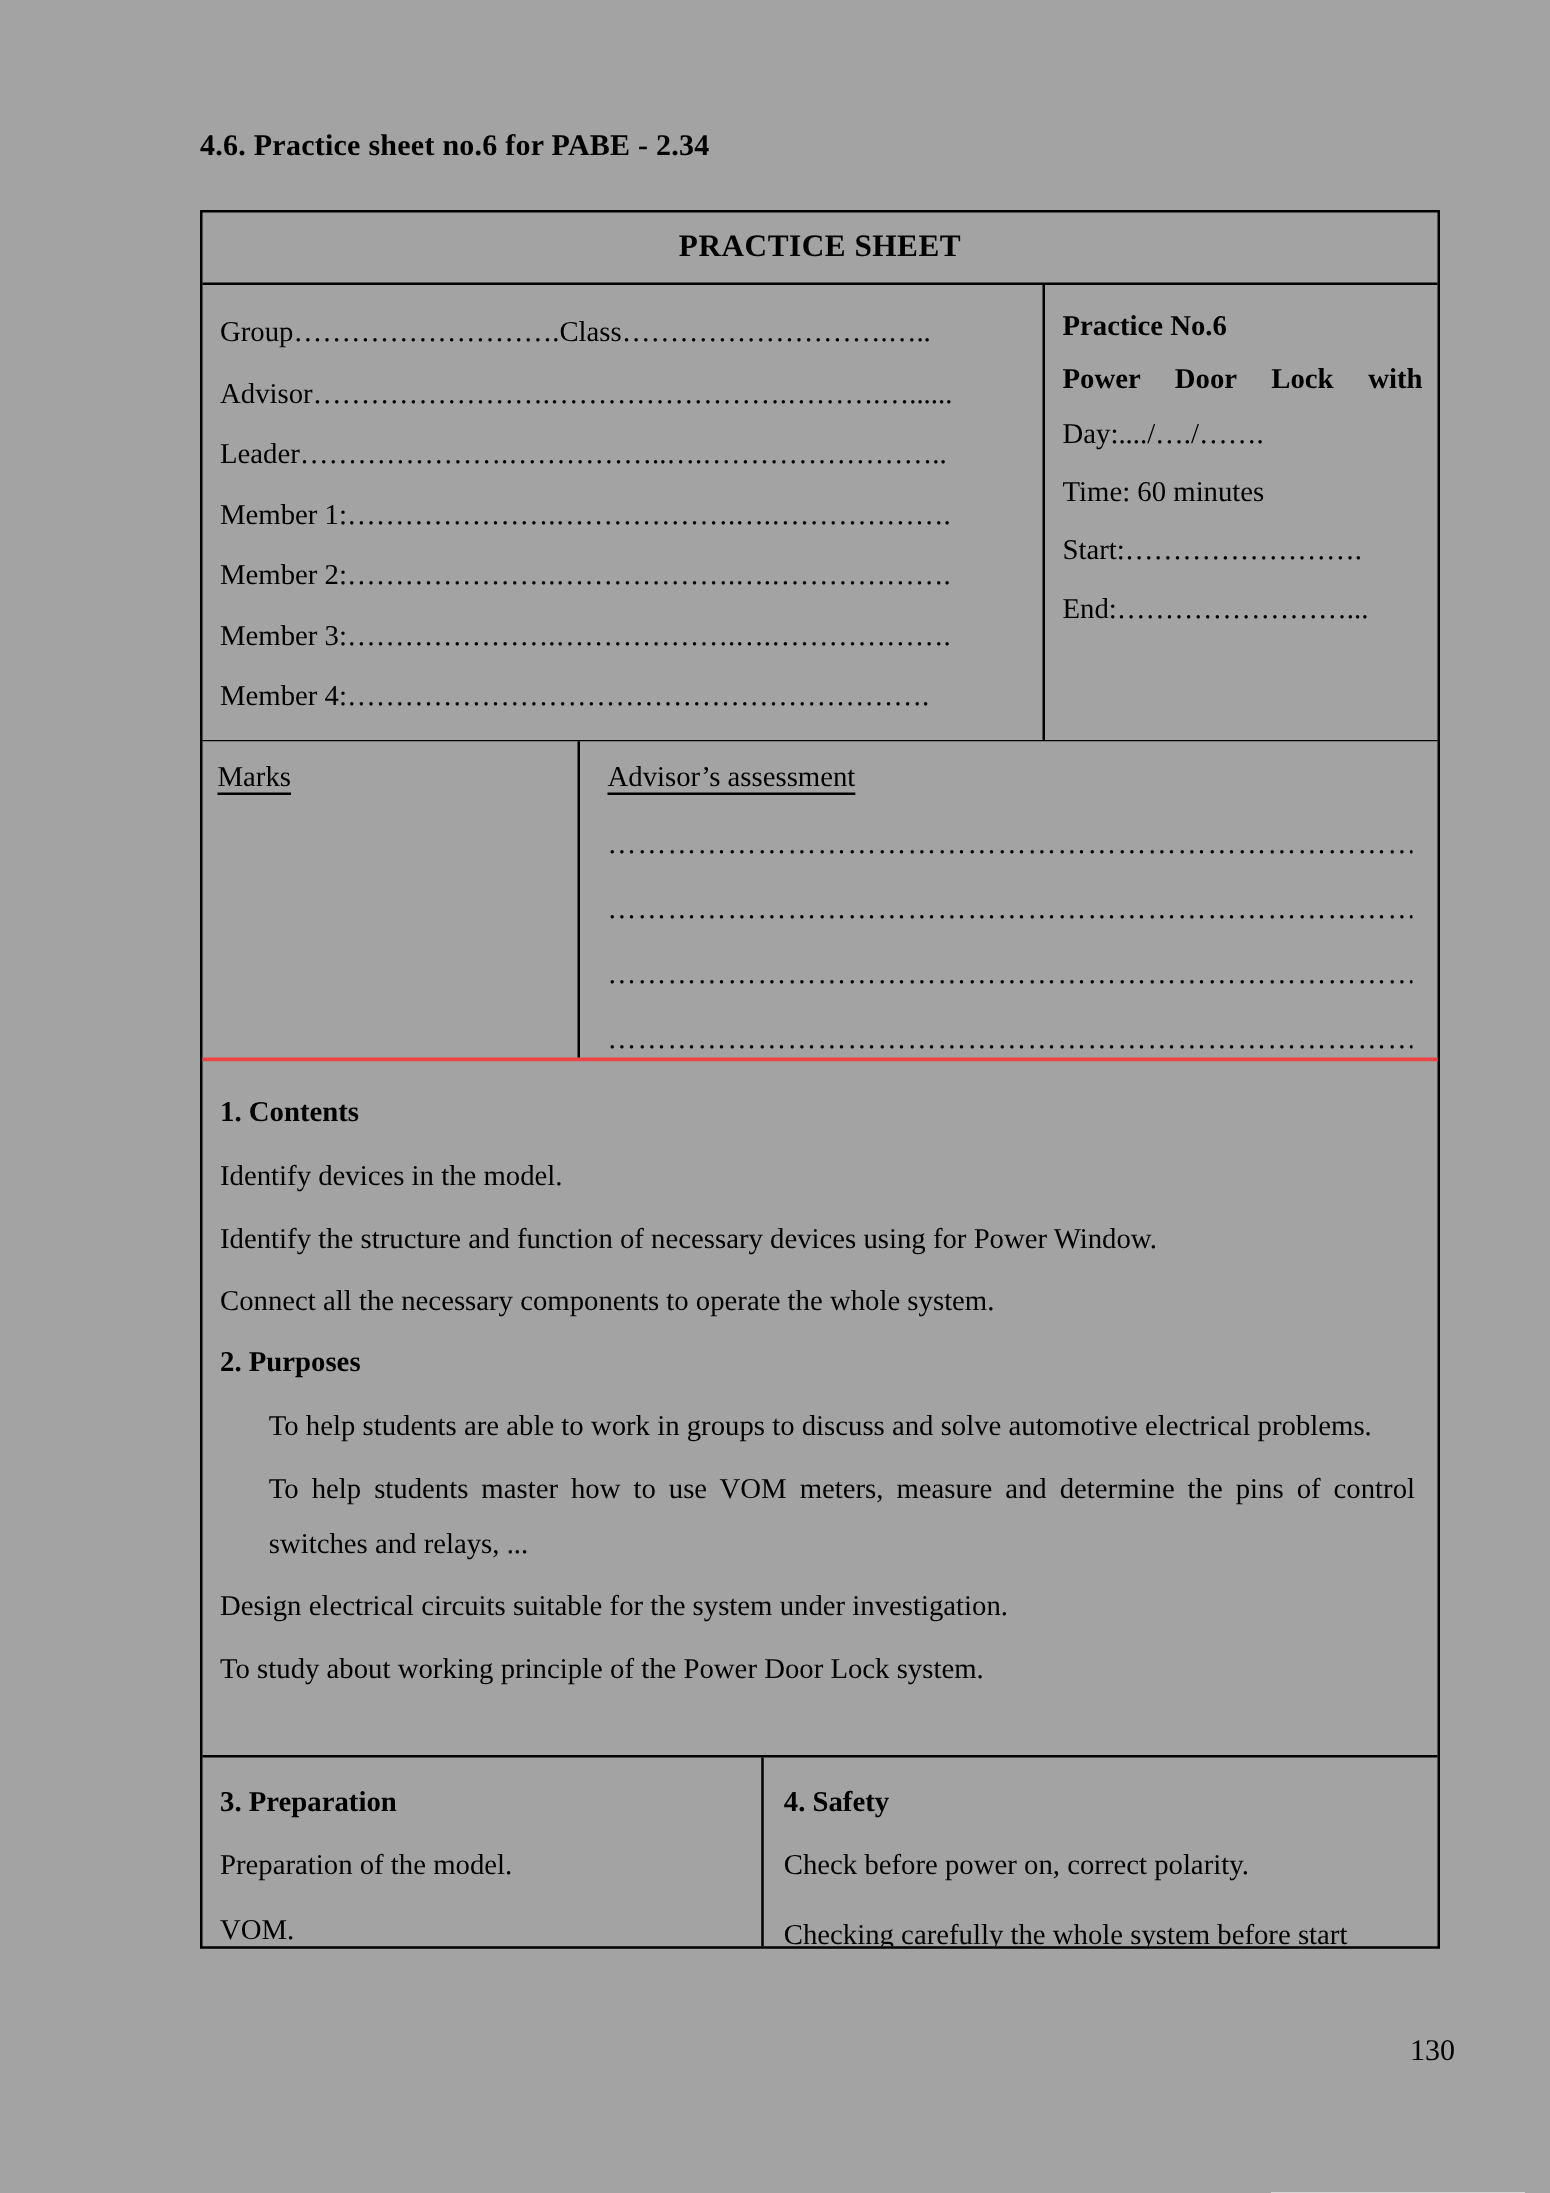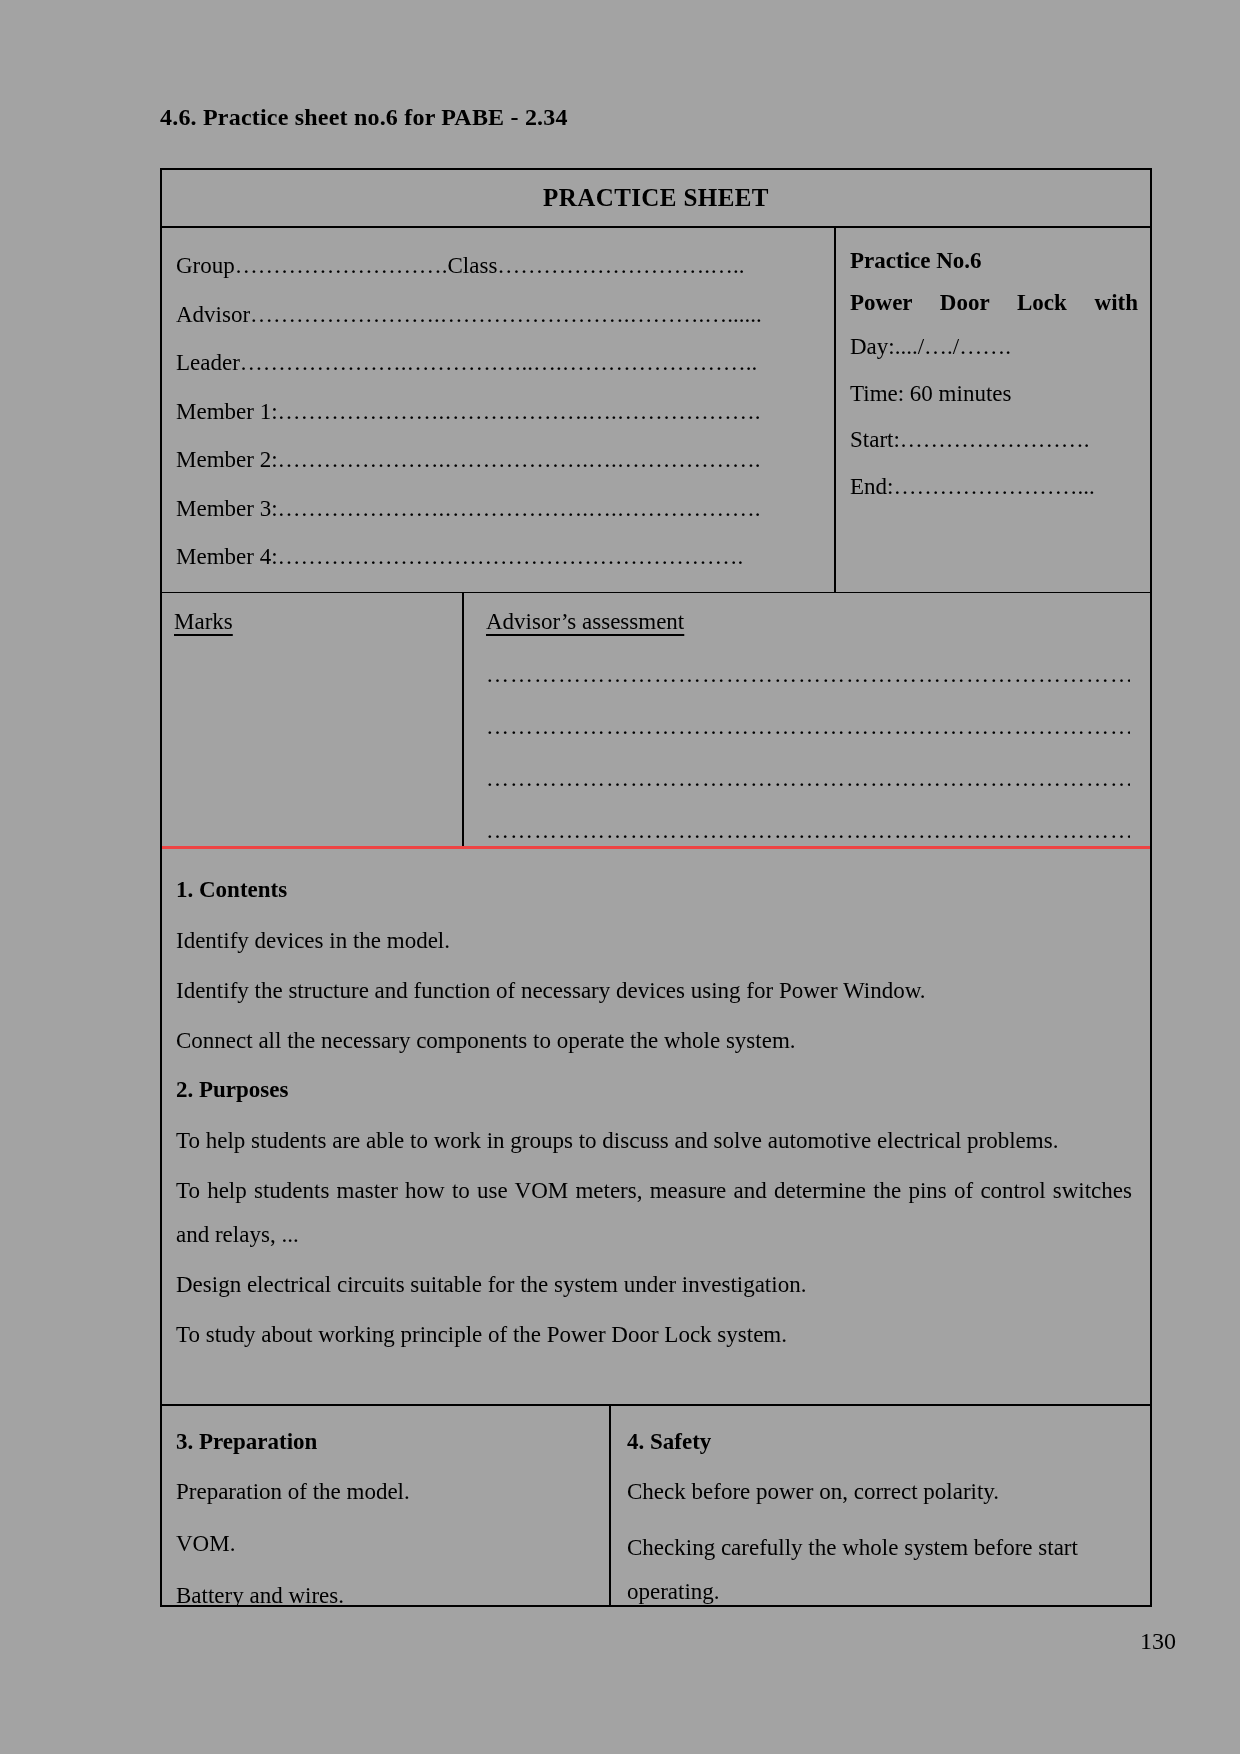--- a/index.html
+++ b/index.html
@@ -57,35 +57,35 @@
   }
 
   
   .row-contents {
     border-bottom:2px solid #000;
     padding:14px 18px 12px 14px;
     height:557px; overflow:hidden;
   }
   .sec-heading { font-weight:bold; line-height:46px; margin-top:4px; }
   .para { line-height:44px; margin-top:6px; }
-  .para.just { text-align:justify; }
+  .para.just { text-align:justify;margin-left:39px; }
 
   
-  .row-bottom { display:flex; height:199px; }
+  .row-bottom { display:flex; height:151px; }
   .prep-cell {
     width:449px; border-right:2px solid #000;
     padding:12px 14px; overflow:hidden;
   }
   .safety-cell { flex:1; padding:12px 16px; overflow:hidden;border-radius:17px; }
   .cell-heading { font-weight:bold; line-height:48px; }
   .cell-line { line-height:52px; }
   .cell-line.wrap2 { line-height:44px; margin-top:8px; }
 
   .page-number {
-    position:absolute; right:64px; top:1628px;
+    position:absolute; right:76px; top:1628px;
     font-size:24px;
     margin-left:29px;
   }
 </style>
 </head>
 <body>
 
 <div class="page">
 
   <div class="doc-heading">4.6. Practice sheet no.6 for PABE - 2.34</div>

